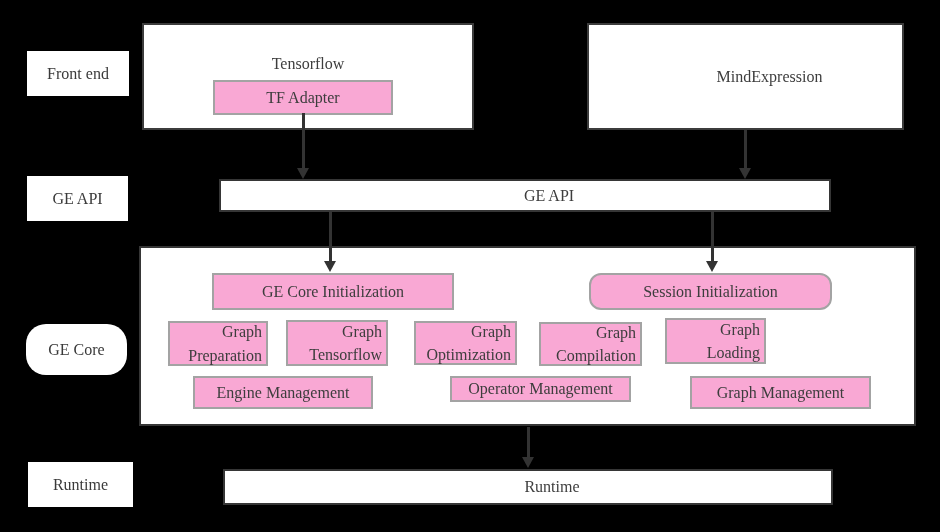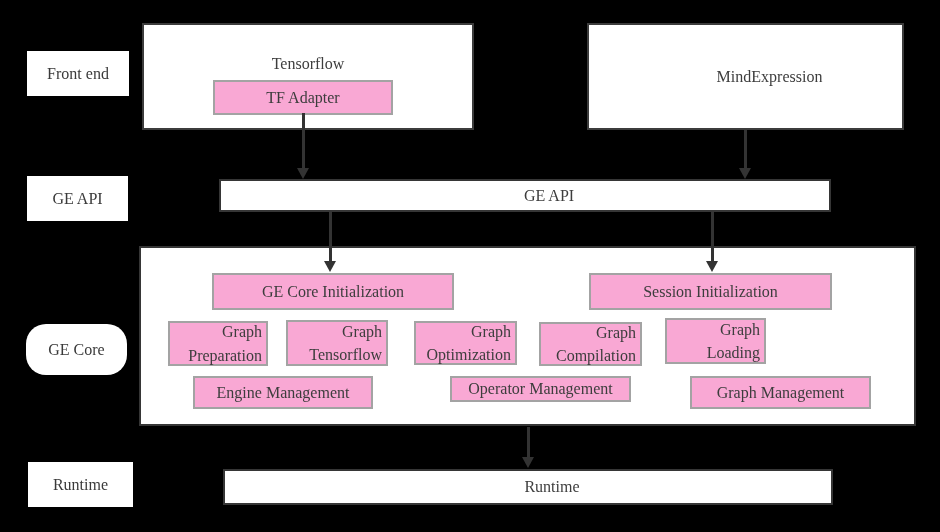--- a/index.html
+++ b/index.html
@@ -46,21 +46,21 @@
     <div class="inner-box" style="left:69px;top:55px;width:180px;height:35px;">TF Adapter</div>
   </div>
 
   <div class="box soft-border" style="left:587px;top:23px;width:317px;height:107px;">MindExpression</div>
 
   <div class="box" style="left:219px;top:179px;width:612px;height:33px;">GE API</div>
 
   <div class="box plain" style="left:139px;top:246px;width:777px;height:180px;">
 
     <div class="inner-box" style="left:71px;top:25px;width:242px;height:37px;">GE Core Initialization</div>
-    <div class="inner-box" style="left:448px;top:25px;width:243px;height:37px;">Session Initialization</div>
+    <div class="inner-box" style="left:448px;top:25px;width:243px;height:37px;border-radius:12px;">Session Initialization</div>
 
     <div class="inner-box" style="left:27px;top:73px;width:100px;height:45px;">Graph Preparation</div>
     <div class="inner-box" style="left:145px;top:72px;width:102px;height:46px;">Graph Tensorflow</div>
     <div class="inner-box" style="left:273px;top:73px;width:103px;height:44px;">Graph Optimization</div>
     <div class="inner-box" style="left:398px;top:74px;width:103px;height:44px;">Graph Compilation</div>
     <div class="inner-box" style="left:524px;top:70px;width:101px;height:46px;">Graph Loading</div>
 
     <div class="inner-box" style="left:52px;top:128px;width:180px;height:33px;">Engine Management</div>
     <div class="inner-box" style="left:309px;top:128px;width:181px;height:26px;">Operator Management</div>
     <div class="inner-box" style="left:549px;top:128px;width:181px;height:33px;">Graph Management</div>

